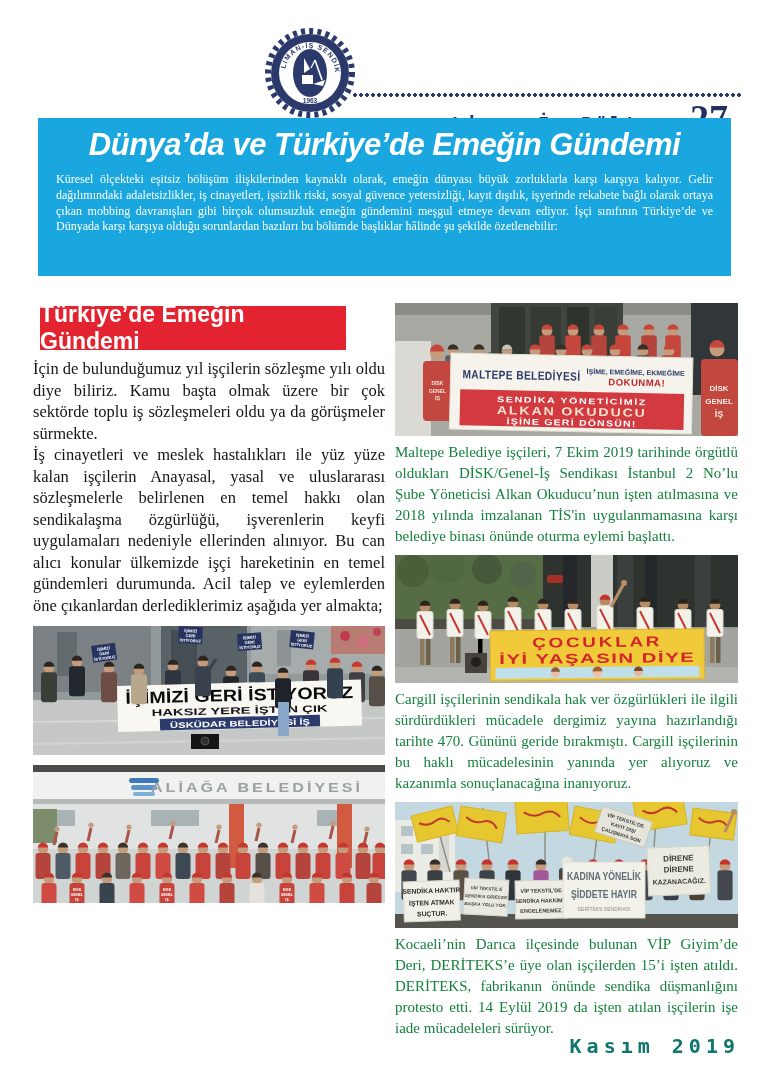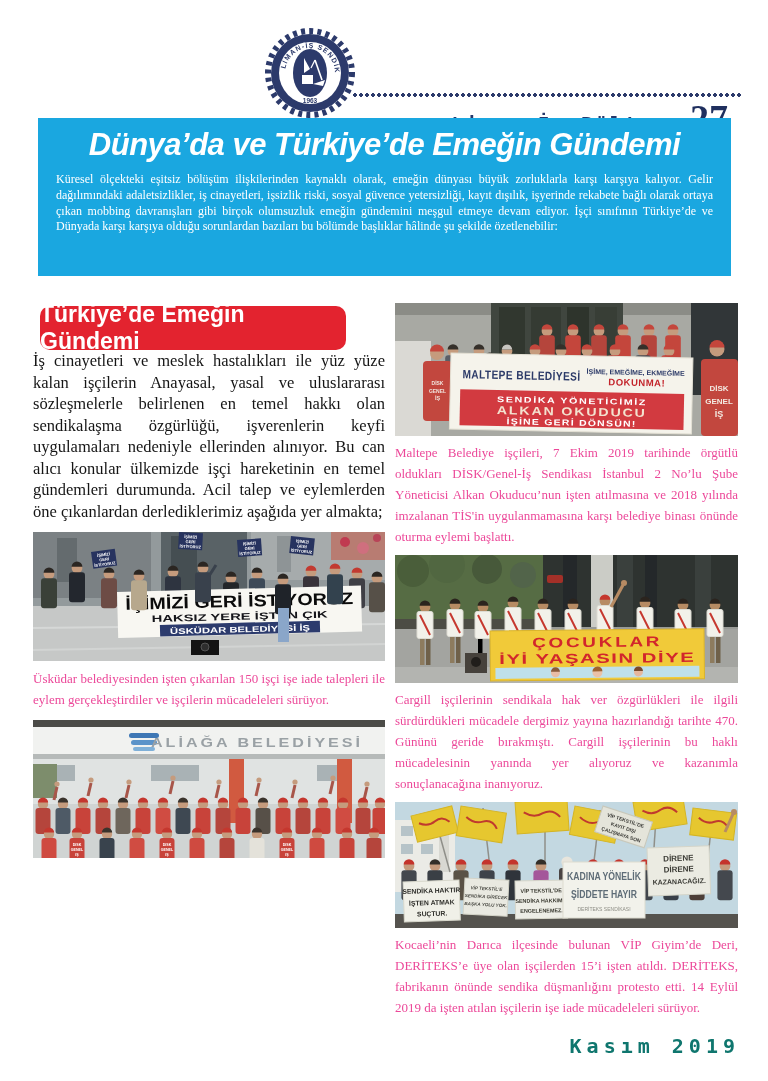--- a/index.html
+++ b/index.html
@@ -22,29 +22,29 @@
   .lead h1 { margin:2px 0 9px; text-align:center; color:#fff; font-family:"Liberation Sans", sans-serif;
              font-weight:bold; font-style:italic; font-size:31px; letter-spacing:-0.5px; }
   .lead p { margin:0 2px; color:#fff; font-size:12px; line-height:1.32; text-align:justify; }
 
   .col { position:absolute; }
   .col.left { left:33px; top:306px; width:352px; }
   .col.right { left:395px; top:303px; width:343px; }
 
   .red-head { width:306px; height:44px; margin-left:7px; background:#e3232f; color:#fff;
               display:flex; align-items:center; justify-content:center;
-              font-family:"Liberation Sans", sans-serif; font-weight:bold; font-size:23px;border-radius:10px; }
+              font-family:"Liberation Sans", sans-serif; font-weight:bold; font-size:23px; }
   .bodytext { margin:8px 0 0; font-size:16.5px; line-height:21.5px; text-align:justify; color:#151515; }
   .bodytext.cont { margin-top:0; }
 
   figure { margin:0; }
   .col.left figure { margin-top:10px; }
   .col.right figure { margin-top:0; margin-bottom:8px; }
   .col.right figure + figure { margin-top:0; }
-  figcaption { margin:7px 0 10px; font-size:13px; line-height:21px; text-align:justify; color:#ec4899; }
+  figcaption { margin:7px 0 10px; font-size:15px; line-height:21px; text-align:justify; color:#15803d; }
   .col.right figcaption { margin:6px 0 8px; }
   svg.ph { display:block; background:#eee; }
   svg text { font-family:"Liberation Sans", sans-serif; }
 
   .footer-date { position:absolute; right:28px; top:1034px; font-family:"DejaVu Sans Mono", monospace;
                  font-weight:bold; font-size:20px; letter-spacing:5px; color:#0f766e; }
 </style>
 </head>
 <body>
 
@@ -74,20 +74,21 @@
   </div>
   <div class="chain"></div>
 
   <section class="lead">
     <h1>Dünya’da  ve Türkiye’de Emeğin Gündemi</h1>
     <p>Küresel ölçekteki eşitsiz bölüşüm ilişkilerinden kaynaklı olarak, emeğin dünyası büyük zorluklarla karşı karşıya kalıyor. Gelir dağılımındaki adaletsizlikler, iş cinayetleri, işsizlik riski, sosyal güvence yetersizliği, kayıt dışılık, işyerinde rekabete bağlı olarak ortaya çıkan mobbing davranışları gibi birçok olumsuzluk emeğin gündemini meşgul etmeye devam ediyor. İşçi sınıfının  Türkiye’de ve Dünyada karşı karşıya olduğu sorunlardan bazıları bu bölümde başlıklar hâlinde şu şekilde özetlenebilir:</p>
   </section>
 
   <div class="col left">
     <div class="red-head">Türkiye’de Emeğin Gündemi</div>
+    <p class="bodytext">İçin de bulunduğumuz yıl işçilerin sözleşme yılı oldu diye biliriz. Kamu başta olmak üzere bir çok sektörde toplu iş sözleşmeleri oldu ya da görüşmeler sürmekte.</p>
     <p class="bodytext cont">İş cinayetleri ve meslek hastalıkları ile yüz yüze kalan işçilerin Anayasal, yasal ve uluslararası sözleşmelerle belirlenen en temel hakkı olan sendikalaşma özgürlüğü, işverenlerin keyfi uygulamaları nedeniyle ellerinden alınıyor. Bu can alıcı konular ülkemizde işçi hareketinin en temel gündemleri durumunda. Acil talep ve eylemlerden öne çıkanlardan derlediklerimiz aşağıda yer almakta;</p>
 
     <figure>
       <svg class="ph" width="352" height="129" viewBox="0 0 352 129" preserveAspectRatio="none">
         <defs>
           <g id="us-f">
               <circle cx="0" cy="0" r="5.4" fill="#c59b7d"></circle>
               <path d="M-5.4,-1.2 a5.4,5.4 0 0 1 10.8,0 z" fill="#2b2622"></path>
               <rect x="-8" y="4.2" width="16" height="30" rx="3"></rect>
             </g>
@@ -154,21 +155,20 @@
         </g>
         <use href="#us-f" x="106" y="44" fill="#b7a88d"></use>
         <use href="#us-f" x="170" y="36" fill="#39414c"></use>
         <line x1="176" y1="44" x2="183" y2="33" stroke="#39414c" stroke-width="3"></line>
         <use href="#us-f" x="250" y="48" fill="#1f2329"></use>
         <rect x="245" y="76" width="11" height="34" fill="#8aa6c9"></rect>
         <use href="#us-fc" x="302" y="38" fill="#33424e"></use>
         <rect x="158" y="108" width="28" height="15" fill="#141414"></rect>
         <circle cx="172" cy="115" r="4" fill="#2e2e2e" stroke="#555" stroke-width="1"></circle>
       </svg>
-      <figcaption>Üsküdar belediyesinden işten çıkarılan  150 işçi işe iade talepleri ile eylem gerçekleştirdiler ve işçilerin mücadeleleri sürüyor.</figcaption>
     </figure>
 
     <figure>
       <svg class="ph" width="352" height="138" viewBox="0 0 352 138" preserveAspectRatio="none">
         <defs>
           <g id="al-c">
               <circle cx="0" cy="0" r="5.2" fill="#c59b7d"></circle>
               <path d="M-5.2,-1.4 a5.2,5.2 0 0 1 10.4,0 z" fill="#c5372e"></path>
               <rect x="-7.5" y="4" width="15" height="26" rx="3"></rect>
             </g>

